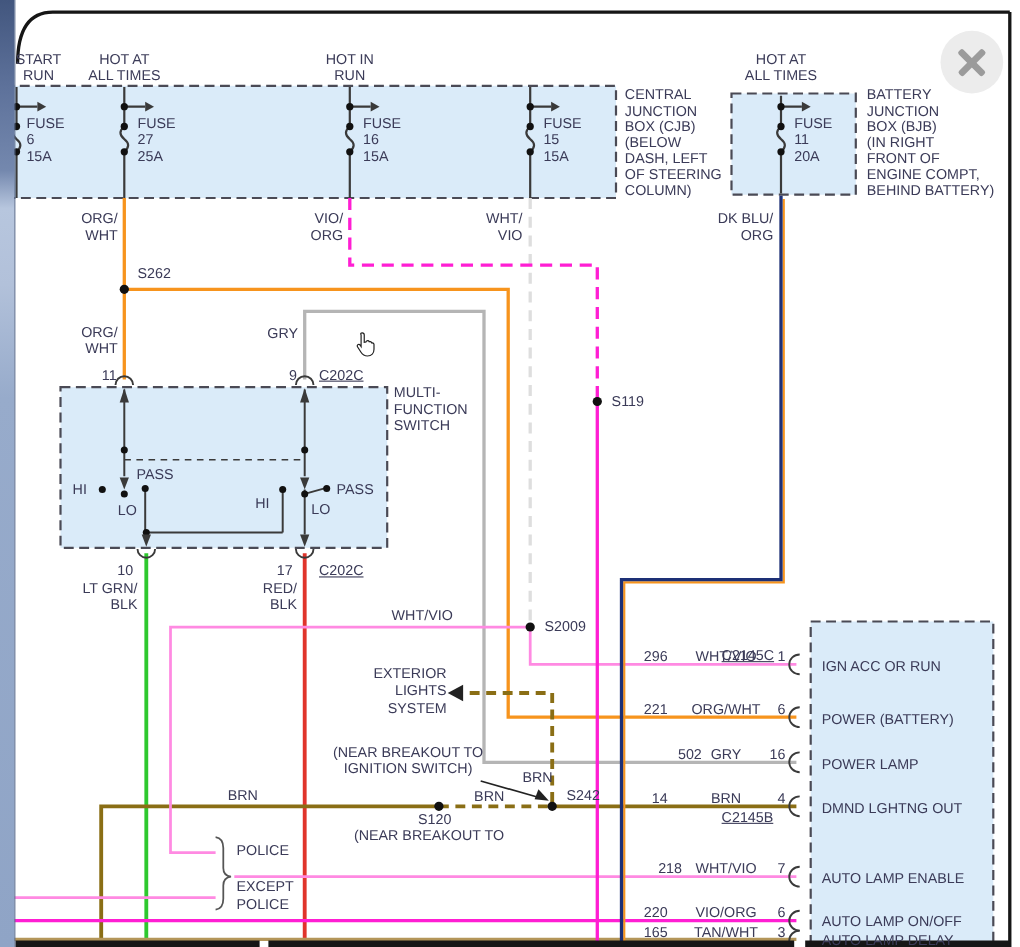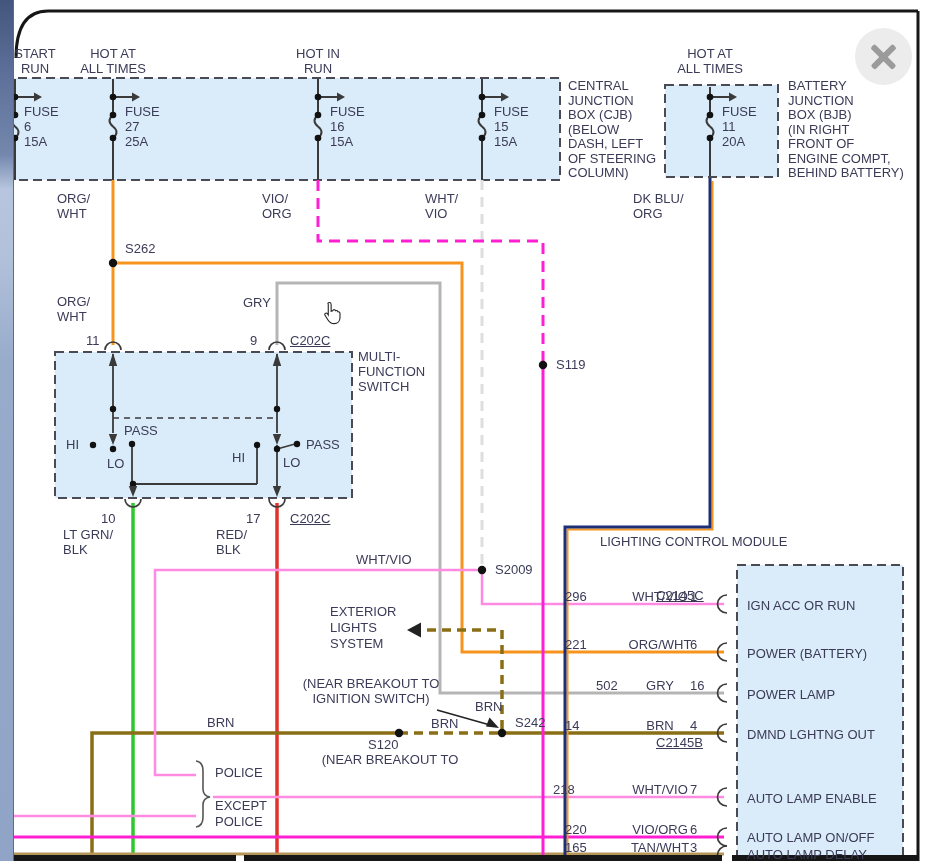--- a/index.html
+++ b/index.html
@@ -1,20 +1,20 @@
 <!DOCTYPE html>
 <html><head>
 <meta charset="utf-8">
 <style>
   html,body{margin:0;padding:0;background:#fff;}
   .stage{position:relative;width:927px;height:861px;overflow:hidden;background:#fff;
          font-family:"Liberation Sans",sans-serif;color:#3B3B58;}
   svg.layer{position:absolute;left:0;top:0;z-index:1;}
   .lbl{position:absolute;font-size:13px;line-height:15px;white-space:nowrap;z-index:3;color:#3B3B58;}
-  .c{text-align:center}.r{text-align:left}
+  .c{text-align:center}.r{text-align:right}
   .u{text-decoration:underline}
   .scrollbar{position:absolute;left:0;top:0;width:13px;height:861px;z-index:40;
     background:linear-gradient(180deg,#42567e 0%,#5d719a 9%,#7488ae 18%,#b7c6de 22%,#b2c1da 30%,#97abcb 42%,#8fa4c6 100%);
     border-right:1px solid #5b6d8f;}
   .closebtn{position:absolute;left:855px;top:28px;width:57px;height:57px;border-radius:50%;
     background:#ececec;z-index:45;cursor:pointer;}
   .closebtn .bar{position:absolute;left:13px;top:26px;width:31px;height:5.5px;background:#9b9b9b;border-radius:2px;}
   .closebtn .b1{transform:rotate(45deg);}
   .closebtn .b2{transform:rotate(-45deg);}
   .cursor{position:absolute;left:320px;top:300px;z-index:30;}
@@ -255,21 +255,21 @@
   </div>
   <div class="lbl" style="left:356px;top:552px">WHT/VIO</div>
   <div class="lbl" style="left:475px;top:699px">BRN</div>
   <div class="lbl" style="left:431px;top:716px">BRN</div>
   <div class="lbl" style="left:207px;top:715px">BRN</div>
 
   <div class="lbl" style="left:125px;top:241px">S262</div>
   <div class="lbl" style="left:556px;top:357px">S119</div>
   <div class="lbl" style="left:495px;top:562px">S2009</div>
   <div class="lbl" style="left:515px;top:715px">S242</div>
-  <div class="lbl" style="left:368px;top:737px">S120</div>
+  <div class="lbl" style="left:380px;top:737px">S120</div>
 
   <div class="lbl r" style="left:86px;top:333px;width:20px">11</div>
   <div class="lbl r" style="left:250px;top:333px;width:20px">9</div>
   <div class="lbl u" style="left:290px;top:333px">C202C</div>
   <div class="lbl r" style="left:101px;top:511px;width:20px">10</div>
   <div class="lbl r" style="left:246px;top:511px;width:20px">17</div>
   <div class="lbl u" style="left:290px;top:511px">C202C</div>
 
   <div class="lbl" style="left:358px;top:349px">
     <span style="display:block">MULTI-</span>
@@ -295,21 +295,20 @@
   <div class="lbl c" style="left:278px;top:752px;width:224px">
     <span style="display:block">(NEAR BREAKOUT TO</span>
   </div>
   <div class="lbl" style="left:215px;top:765px">POLICE</div>
   <div class="lbl" style="left:215px;top:798px;line-height:16px">
     <span style="display:block">EXCEPT</span>
       <span style="display:block">POLICE</span>
   </div>
 
   <div class="lbl r" style="left:600px;top:534px;width:305px">
-      <span style="display:block">LIGHTING CONTROL MODULE</span>
   </div>
 
   <div class="lbl r" style="left:565px;top:589px;width:42px">296</div>
   <div class="lbl c" style="left:612px;top:589px;width:96px">WHT/VIO</div>
   <div class="lbl r" style="left:690px;top:589px;width:24px">1</div>
   <div class="lbl" style="left:747px;top:598px">IGN ACC OR RUN</div>
   <div class="lbl u" style="left:656px;top:588px">C2145C</div>
 
   <div class="lbl r" style="left:565px;top:637px;width:42px">221</div>
   <div class="lbl c" style="left:612px;top:637px;width:96px">ORG/WHT</div>
@@ -320,21 +319,21 @@
   <div class="lbl c" style="left:612px;top:678px;width:96px">GRY</div>
   <div class="lbl r" style="left:690px;top:678px;width:24px">16</div>
   <div class="lbl" style="left:747px;top:687px">POWER LAMP</div>
 
   <div class="lbl r" style="left:565px;top:718px;width:42px">14</div>
   <div class="lbl c" style="left:612px;top:718px;width:96px">BRN</div>
   <div class="lbl r" style="left:690px;top:718px;width:24px">4</div>
   <div class="lbl" style="left:747px;top:727px">DMND LGHTNG OUT</div>
   <div class="lbl u" style="left:656px;top:735px">C2145B</div>
 
-  <div class="lbl r" style="left:553px;top:782px;width:42px">218</div>
+  <div class="lbl r" style="left:578px;top:782px;width:42px">218</div>
   <div class="lbl c" style="left:612px;top:782px;width:96px">WHT/VIO</div>
   <div class="lbl r" style="left:690px;top:782px;width:24px">7</div>
   <div class="lbl" style="left:747px;top:791px">AUTO LAMP ENABLE</div>
 
   <div class="lbl r" style="left:565px;top:822px;width:42px">220</div>
   <div class="lbl c" style="left:612px;top:822px;width:96px">VIO/ORG</div>
   <div class="lbl r" style="left:690px;top:822px;width:24px">6</div>
   <div class="lbl" style="left:747px;top:830px">AUTO LAMP ON/OFF</div>
 
   <div class="lbl r" style="left:565px;top:840px;width:42px">165</div>

